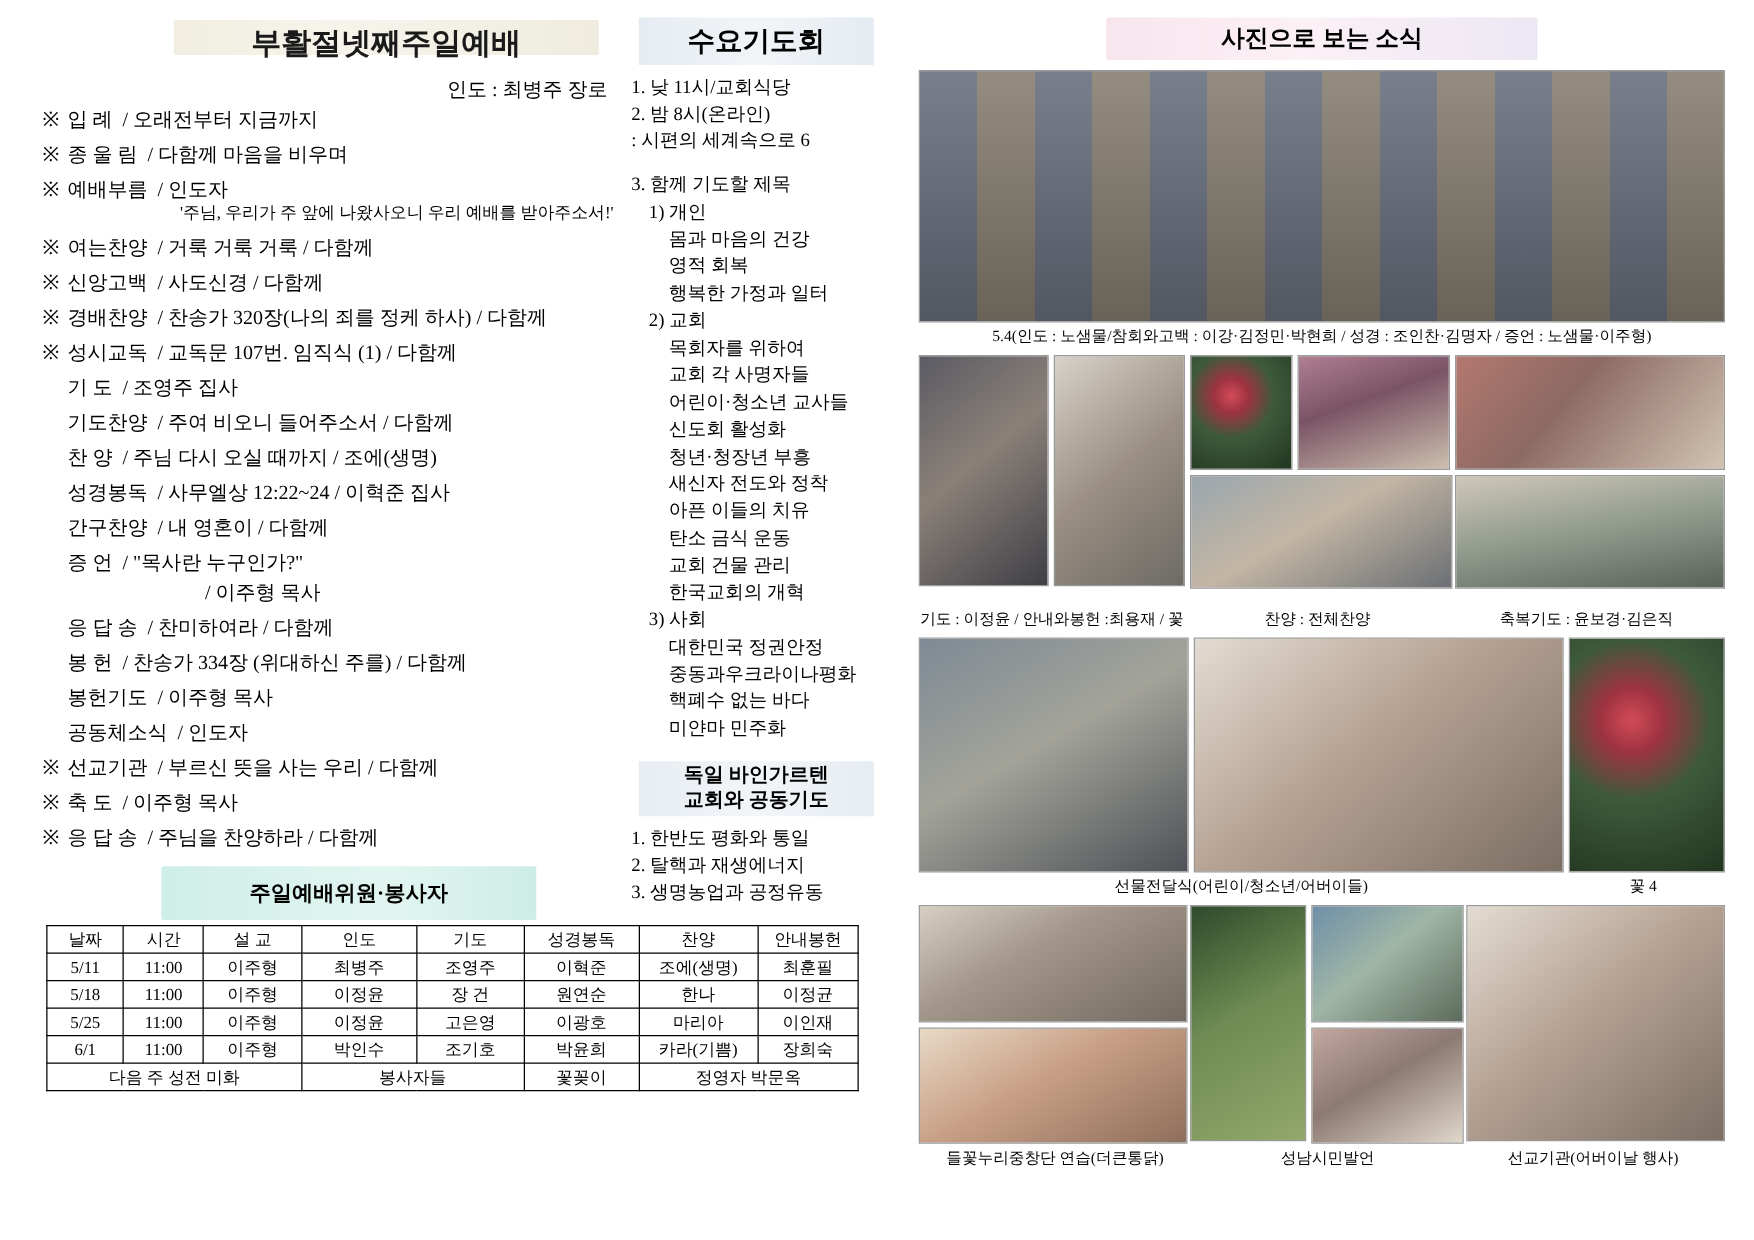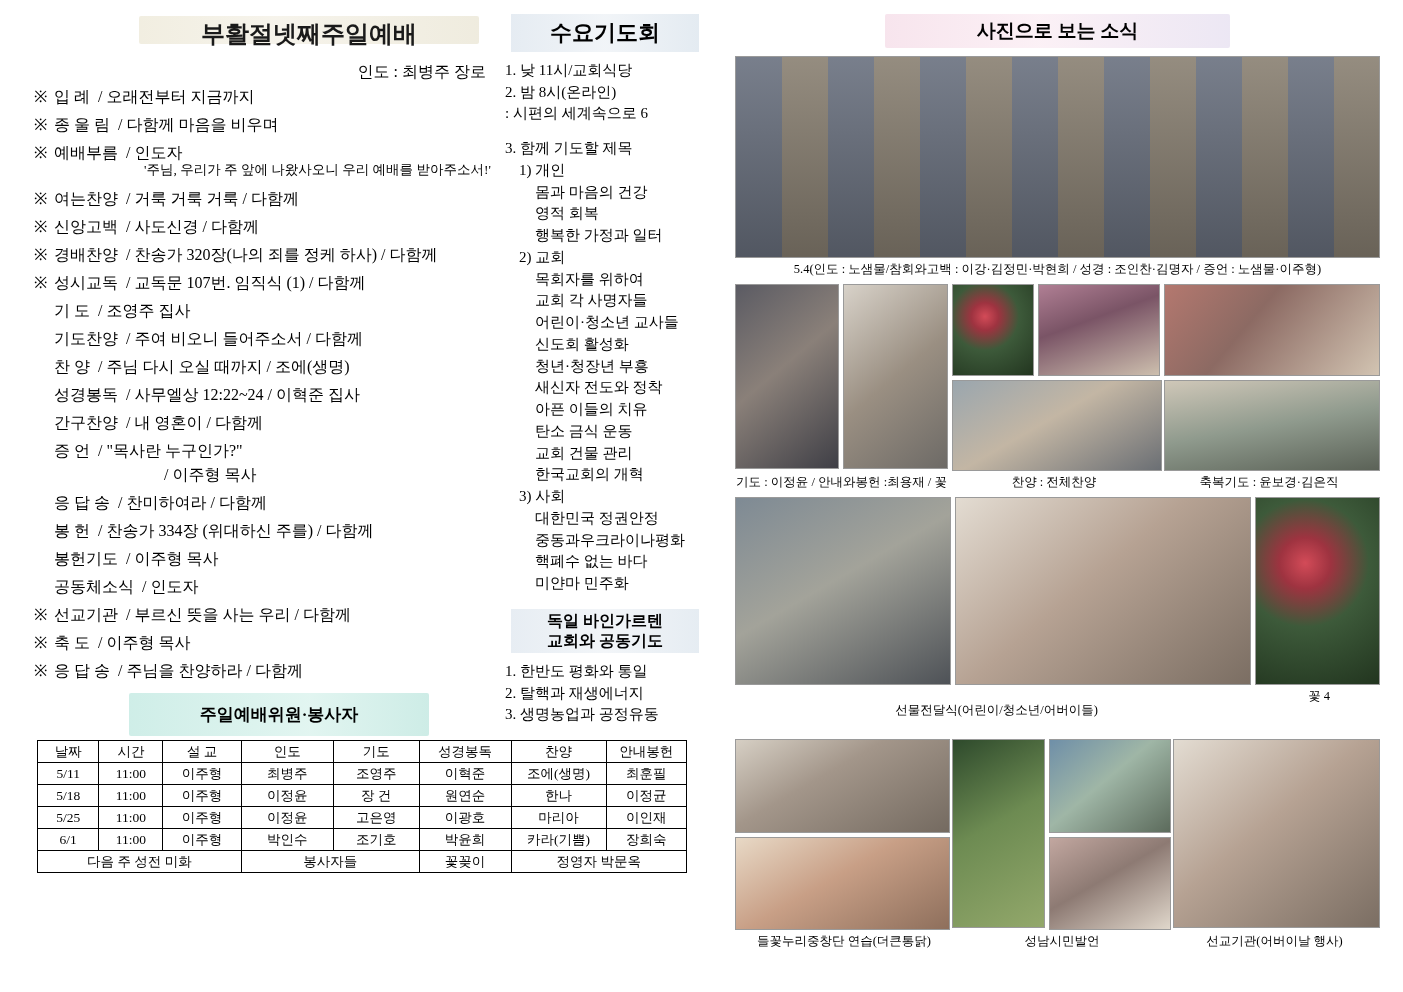--- a/index.html
+++ b/index.html
@@ -345,33 +345,33 @@
           <div class="ph p-flower" style="width:82px;height:90px;"></div>
           <div class="ph p-d" style="width:122px;height:90px;"></div>
         </div>
         <div class="ph p-e" style="width:208px;height:89px;"></div>
       </div>
       <div style="width:214px;display:flex;flex-direction:column;gap:4px;">
         <div class="ph p-f" style="width:214px;height:90px;"></div>
         <div class="ph p-g" style="width:214px;height:89px;"></div>
       </div>
     </div>
-    <div class="row" style="margin:3px 0 6px 0;">
+    <div class="row" style="margin:16px 0 6px 0;">
       <div class="cap" style="width:213px;margin:0;">기도 : 이정윤 / 안내와봉헌 :최용재 / 꽃</div>
       <div class="cap" style="width:212px;margin:0;">찬양 : 전체찬양</div>
       <div class="cap" style="width:218px;margin:0;">축복기도 : 윤보경·김은직</div>
     </div>
 
     <div class="row" style="gap:4px;">
       <div class="ph p-h" style="width:215px;height:186px;"></div>
       <div class="ph p-i" style="width:296px;height:186px;"></div>
       <div class="ph p-flower" style="width:124px;height:186px;"></div>
     </div>
     <div class="row" style="margin:3px 0 6px 0;">
-      <div class="cap" style="width:516px;margin:14px;">선물전달식(어린이/청소년/어버이들)</div>
+      <div class="cap" style="width:516px;margin:0;">선물전달식(어린이/청소년/어버이들)</div>
       <div class="cap" style="width:127px;margin:0;">꽃 4</div>
     </div>
 
     <div class="row" style="gap:4px;">
       <div style="width:213px;display:flex;flex-direction:column;gap:4px;">
         <div class="ph p-m" style="width:213px;height:92px;"></div>
         <div class="ph p-n" style="width:213px;height:91px;"></div>
       </div>
       <div class="ph p-l" style="width:93px;height:187px;"></div>
       <div style="width:120px;display:flex;flex-direction:column;gap:4px;">

